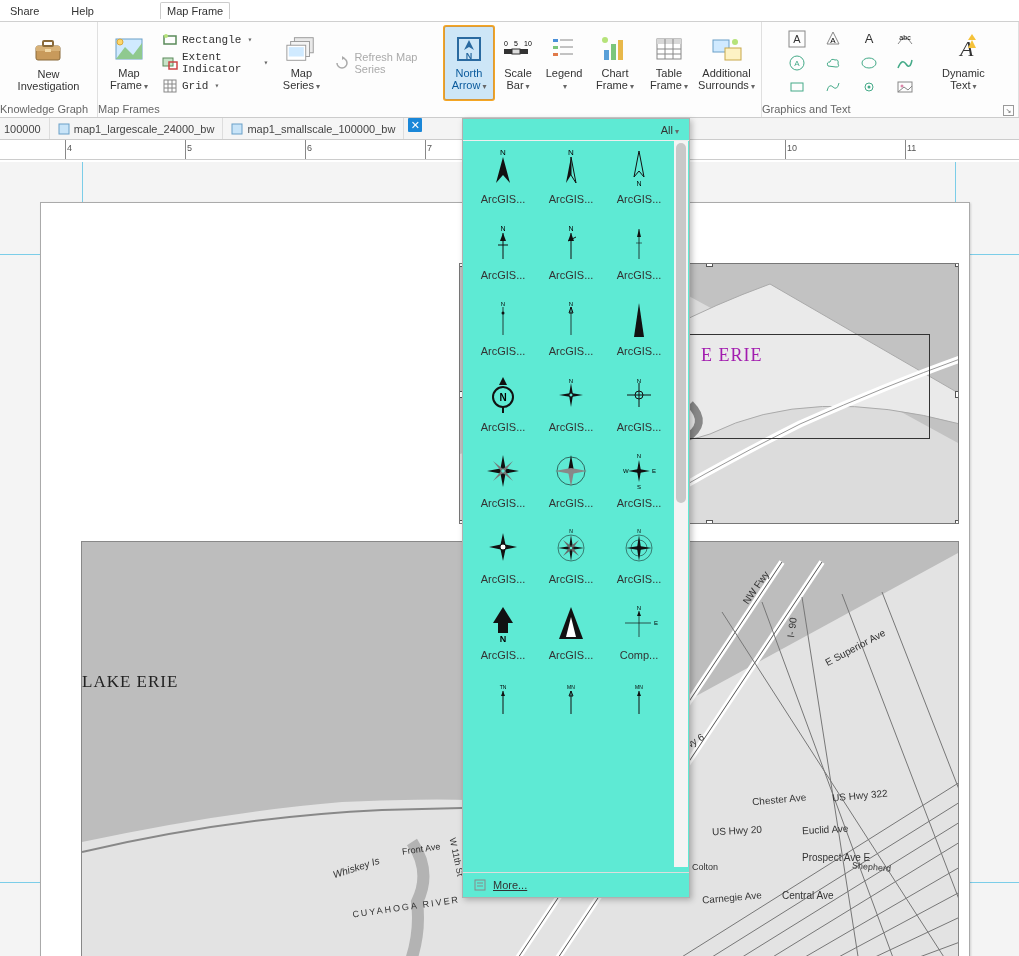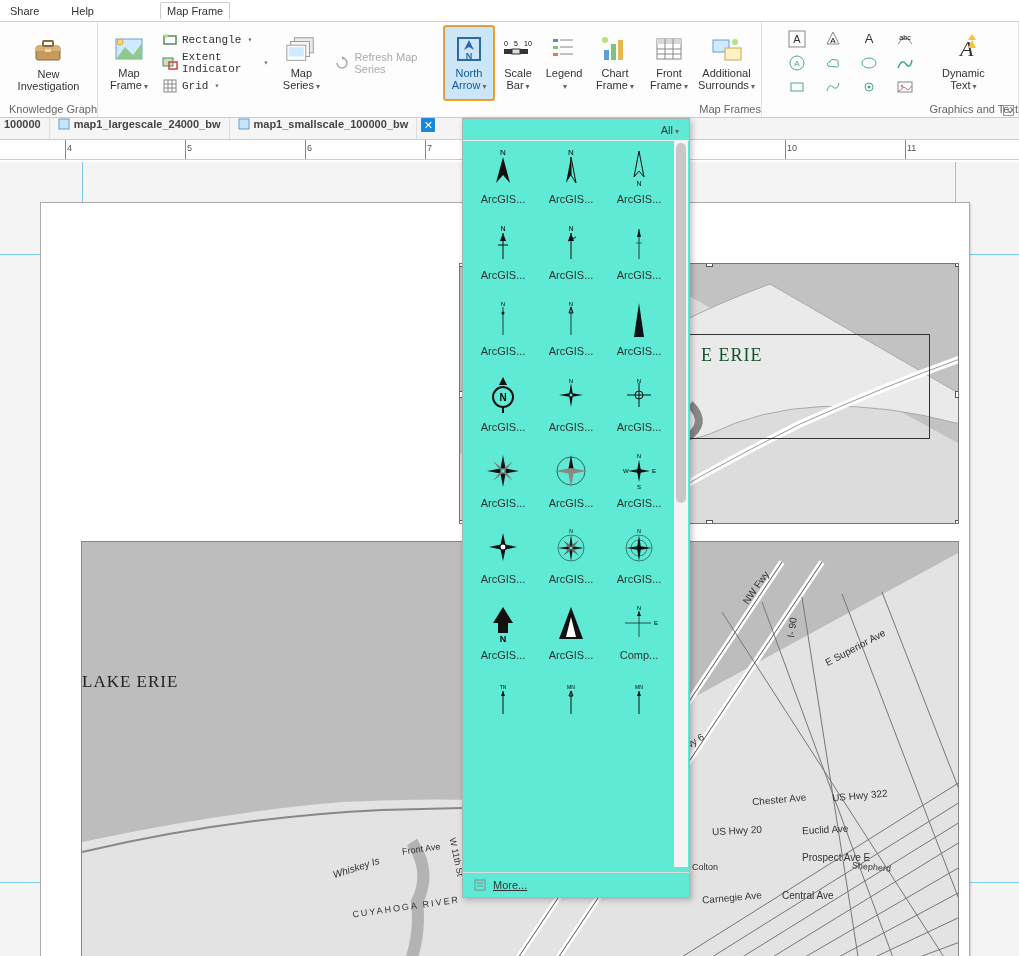--- a/index.html
+++ b/index.html
@@ -7,58 +7,58 @@
 
 
 .menu-row { height: 22px; display: flex; align-items: center; border-bottom: 1px solid #d0d0d0; padding-left: 4px; gap: 20px; }
 .menu-row span { padding: 2px 6px; }
 .menu-tab { border: 1px solid #ccc; border-bottom: none; background: #fff; padding: 3px 12px; border-radius: 2px 2px 0 0; margin-left: 40px; }
 
 
 .ribbon { height: 96px; display: flex; border-bottom: 1px solid #ccc; background: #fdfdfd; }
 .ribbon-group { border-right: 1px solid #e0e0e0; display: flex; flex-direction: column; }
 .ribbon-group-body { flex: 1; display: flex; align-items: center; padding: 2px 6px; gap: 4px; }
-.ribbon-group-label { text-align: right; font-size: 11px; color: #666; padding-bottom: 2px; position: relative; }
+.ribbon-group-label { text-align: left; font-size: 11px; color: #666; padding-bottom: 2px; position: relative; }
 .ribbon-btn-large { display: flex; flex-direction: column; align-items: center; justify-content: center; padding: 4px 6px; cursor: pointer; border-radius: 2px; min-width: 50px; height: 74px; }
 .ribbon-btn-large.active { background: #cde6f7; border: 1px solid #d89a3c; box-shadow: 0 0 0 1px #f5a623; }
 .ribbon-icon-large { width: 32px; height: 32px; display: flex; align-items: center; justify-content: center; margin-bottom: 2px; }
 .ribbon-btn-label { font-size: 11px; text-align: center; line-height: 12px; }
 .ribbon-btn-small { display: flex; align-items: center; gap: 4px; padding: 2px 4px; cursor: pointer; height: 22px; }
 .ribbon-icon-small { width: 16px; height: 16px; display: flex; align-items: center; justify-content: center; }
 .dd { font-size: 8px; color: #666; margin-left: 2px; }
 .disabled { color: #aaa; }
 .stack { display: flex; flex-direction: column; gap: 1px; font-family: Liberation Mono, monospace; }
 
 
 .gfx-grid { display: grid; grid-template-columns: repeat(4, 30px); grid-template-rows: repeat(3, 22px); gap: 2px 6px; align-items: center; justify-items: center; }
 .gfx-cell { width: 24px; height: 20px; display: flex; align-items: center; justify-content: center; border: 1px solid transparent; border-radius: 2px; cursor: pointer; }
 .gfx-cell svg { display: block; }
 .dialog-launcher { position: absolute; right: 4px; bottom: 1px; width:11px; height:11px; border:1px solid #999; font-size:7px; display:flex; align-items:center; justify-content:center; cursor:pointer; }
 
 
 .tab-row { height: 22px; background: #f4f4f4; border-bottom: 1px solid #ccc; display: flex; align-items: stretch; }
-.tab { display: flex; align-items: flex-start; gap: 4px; padding: 0 8px; border-right: 1px solid #ddd; background: #f5f5f5; cursor: pointer; font-size: 11px; color: #444; font-weight: bold; }
+.tab { display: flex; align-items: center; gap: 4px; padding: 0 8px; border-right: 1px solid #ddd; background: #f5f5f5; cursor: pointer; font-size: 11px; color: #444; }
 .tab.partial { padding-left: 4px; }
 .tab-x { width: 14px; height: 14px; background: #1a87d8; color: #fff; display: flex; align-items: center; justify-content: center; font-size: 11px; margin-left: 4px; border-radius: 1px; }
 .tab-icon { width: 12px; height: 12px; }
 
 
 .ruler { height: 20px; background: #fff; border-bottom: 1px solid #ccc; position: relative; font-size: 9px; color: #555; overflow: hidden; }
 .ruler .tick-major { position: absolute; top: 0; height: 20px; border-left: 1px solid #888; }
 .ruler .tick-label { position: absolute; top: 3px; transform: translateX(2px); }
 
 
 .canvas { position: absolute; top: 162px; left: 0; right: 0; bottom: 0; background: #f4f4f4; overflow: hidden; }
 .guide-v { position: absolute; top: 0; bottom: 0; width: 0; border-left: 1px solid #7bcde8; }
 .guide-h { position: absolute; left: 0; right: 0; height: 0; border-top: 1px solid #7bcde8; }
 .page { position: absolute; left: 40px; top: 40px; width: 930px; height: 790px; background: #fff; border: 1px solid #aaa; box-shadow: 1px 1px 2px rgba(0,0,0,0.15); }
 
 .inset-map { position: absolute; left: 418px; top: 60px; width: 500px; height: 261px; border: 1px solid #777; background: #c2c2c2; overflow: hidden; }
 .inset-title-box { position: absolute; left: 160px; top: 70px; width: 310px; height: 105px; border: 1px solid #333; background: transparent; display:flex; padding:10px; }
-.inset-title { font-family: 'Times New Roman', serif; font-size: 18px; letter-spacing: 1px; color:#14532d; }
+.inset-title { font-family: 'Times New Roman', serif; font-size: 18px; letter-spacing: 1px; color:#a21caf; }
 .sel-handle { position:absolute; width:7px; height:7px; background:#fff; border:1px solid #555; }
 
 .main-map { position: absolute; left: 40px; top: 338px; width: 878px; height: 440px; border: 1px solid #888; background: #bdbdbd; overflow: hidden; }
 .main-map .lake { position:absolute; left:0; top:0; width:420px; height:280px; display:flex; align-items:center; }
 .main-map .lake-label { font-family:'Times New Roman',serif; font-size:17px; letter-spacing:1px; color:#222; }
 .road-label { position:absolute; font-size:10px; color:#333; white-space:nowrap; }
 
 
 .gallery { position: absolute; left: 462px; top: 118px; width: 228px; height: 780px; background: #5eead4; border: 1px solid #b0b0b0; box-shadow: 2px 2px 6px rgba(0,0,0,0.25); z-index: 100; display: flex; flex-direction: column; }
 .gallery-header { display: flex; align-items: center; justify-content: flex-end; padding: 4px 10px; border-bottom: 1px solid #eee; height: 22px; }
@@ -227,21 +227,21 @@
         <div class="ribbon-icon-large">
           <svg width="30" height="26">
               <rect x="3" y="3" width="24" height="20" fill="#fff" stroke="#888"></rect>
               <rect x="3" y="3" width="24" height="5" fill="#d8d8d8"></rect>
               <line x1="11" y1="3" x2="11" y2="23" stroke="#888"></line>
               <line x1="19" y1="3" x2="19" y2="23" stroke="#888"></line>
               <line x1="3" y1="13" x2="27" y2="13" stroke="#888"></line>
               <line x1="3" y1="18" x2="27" y2="18" stroke="#888"></line>
             </svg>
         </div>
-        <div class="ribbon-btn-label" style="white-space:pre-line;"><span>Front
+        <div class="ribbon-btn-label" style="white-space:pre-line;"><span>Table
 Frame</span><span class="dd">▾</span></div>
       </div>
       <div class="ribbon-btn-large">
         <div class="ribbon-icon-large">
           <svg width="32" height="26">
               <rect x="2" y="4" width="16" height="12" fill="#d0eaff" stroke="#6aa0c8"></rect>
               <rect x="14" y="12" width="16" height="12" fill="#fdf2c4" stroke="#c8a84a"></rect>
               <circle cx="24" cy="6" r="3" fill="#b6e37a"></circle>
             </svg>
         </div>

